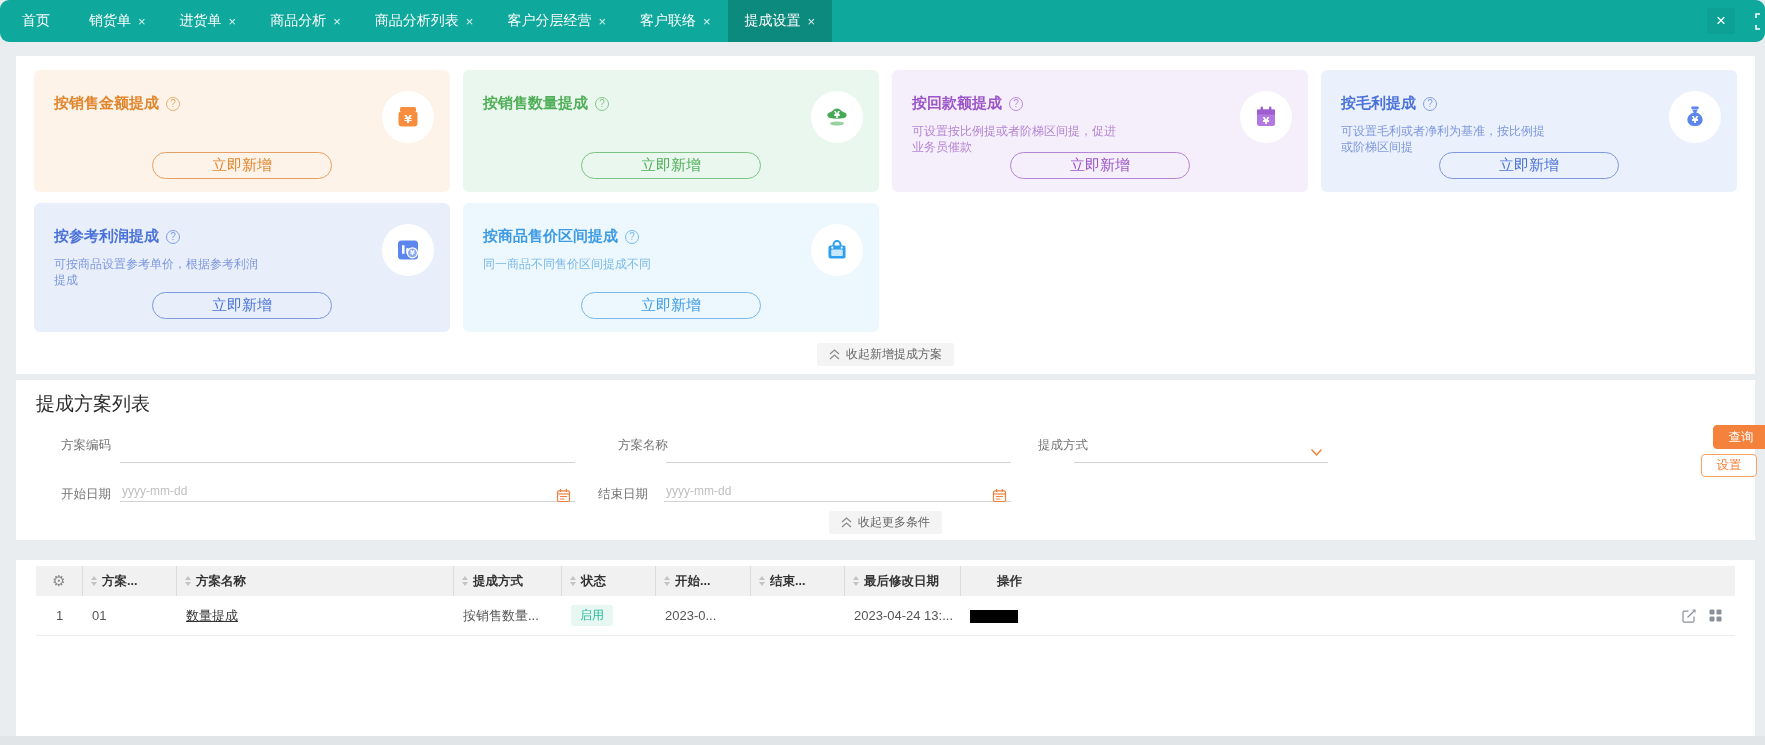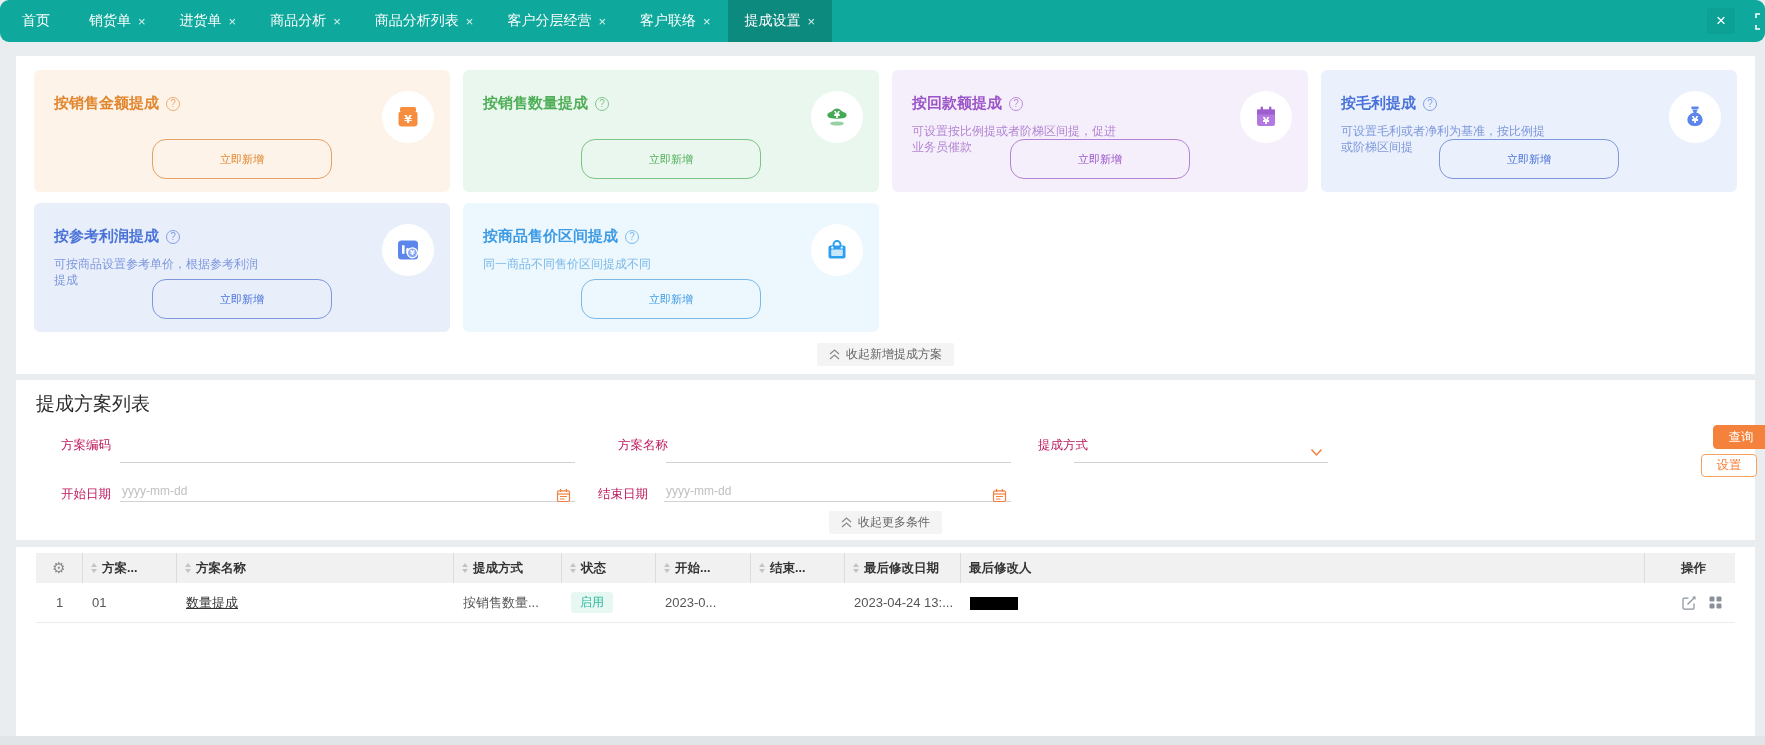--- a/index.html
+++ b/index.html
@@ -39,44 +39,44 @@
   .help {
     width:14px; height:14px; border:1px solid currentColor; border-radius:50%;
     font-size:10px; display:inline-flex; align-items:center; justify-content:center;
     opacity:.65; font-weight:normal;
   }
   .card-desc {
     margin-top:10px; font-size:12px; line-height:16px; color:var(--soft); max-width:208px;
   }
   .card-btn {
     position:absolute; left:50%; transform:translateX(-50%); bottom:13px;
-    width:180px; height:40px; border-radius:14px; background:transparent;
-    border:1px solid var(--soft); color:var(--accent); font-size:11px; cursor:pointer;
+    width:180px; height:27px; border-radius:14px; background:transparent;
+    border:1px solid var(--soft); color:var(--accent); font-size:15px; cursor:pointer;
     font-family:inherit;
   }
   .icon-circle {
     position:absolute; right:16px; top:21px; width:52px; height:52px;
     background:#fff; border-radius:50%; display:flex; align-items:center; justify-content:center;
   }
   .t-orange { --bg:#fdf3e8; --accent:#e2862e; --soft:#e5a066; }
   .t-green  { --bg:#eaf7ee; --accent:#4fae58; --soft:#7cc384; }
   .t-purple { --bg:#f5effb; --accent:#9b55c8; --soft:#b384d2; }
   .t-blue   { --bg:#ebf1fc; --accent:#4a72d8; --soft:#7e97dd; }
   .t-indigo { --bg:#e8effb; --accent:#4a72d8; --soft:#7e97dd; }
   .t-sky    { --bg:#edf7fe; --accent:#3d9be4; --soft:#7ab9e8; }
   .collapse-wrap { text-align:center; margin-top:11px; }
   .collapse-bar {
     display:inline-flex; align-items:center; gap:6px; background:#f4f4f4; border:none;
     color:#666; font-size:12px; padding:3px 12px; border-radius:2px; cursor:pointer;
     font-family:inherit;
   }
   
-  .list-panel { position:relative; height:160px; margin-bottom:7px; }
+  .list-panel { position:relative; height:160px; margin-bottom:20px; }
   .list-title { font-size:19px; font-weight:500; color:#2b2b2b; position:absolute; left:20px; top:11px; }
-  .f-label { position:absolute; font-size:12.5px; color:#be185d; top:57px; }
+  .f-label { position:absolute; font-size:12.5px; color:#737373; top:57px; }
   .f-label.r2 { top:106px; }
   .u-input {
     position:absolute; height:23px; border:none; border-bottom:1px solid #d2d2d2;
     background:transparent; font-size:12px; color:#333; outline:none; top:60px;
     font-family:inherit; padding:0 2px;
   }
   .u-input.r2 { top:100px; height:22px; padding-right:24px; }
   .u-input::placeholder { color:#bfbfbf; }
   .sel-arrow { position:absolute; top:65px; }
   .cal { position:absolute; top:108px; }
@@ -394,23 +394,20 @@
             <i class="dn"></i>
           </span>
         <span>结束...</span>
       </div>
       <div class="th">
         <span class="sort-icon">
             <i class="up"></i>
             <i class="dn"></i>
           </span>
         <span>最后修改日期</span>
-      </div>
-      <div class="th">
-        <span>最后修改人</span>
       </div>
       <div class="th last">
         <span>操作</span>
       </div>
     </div>
 
     <div class="tbl-row">
       <div class="td center">1</div>
       <div class="td">01</div>
       <div class="td"><a class="row-link">数量提成</a></div>

